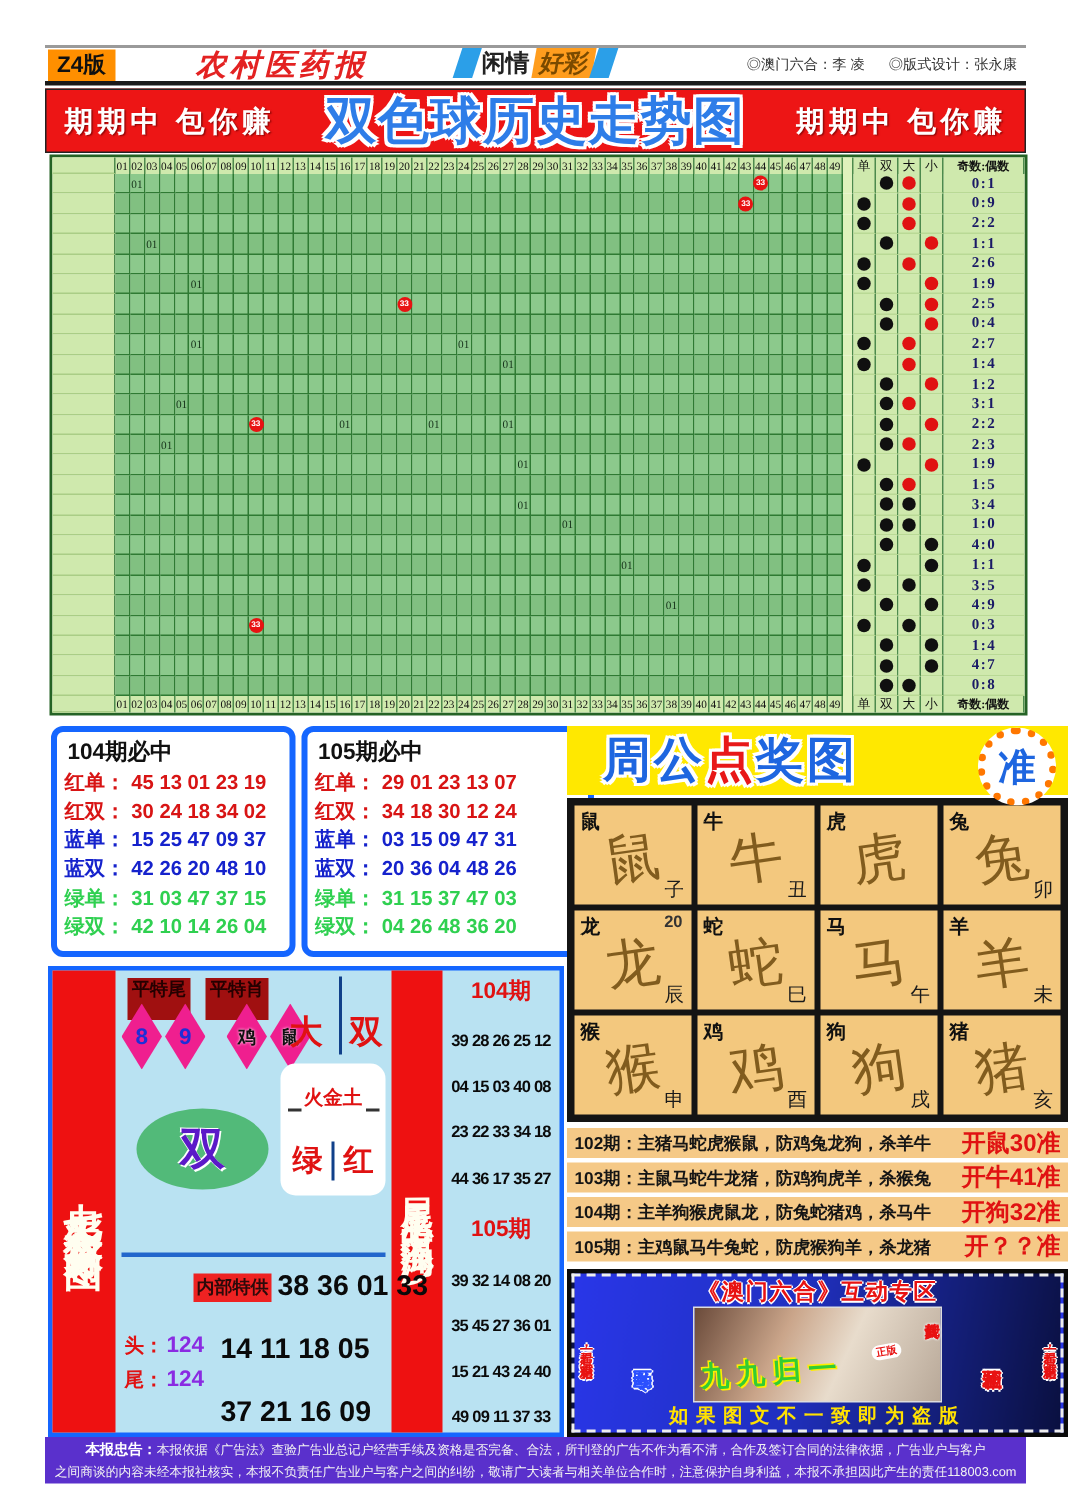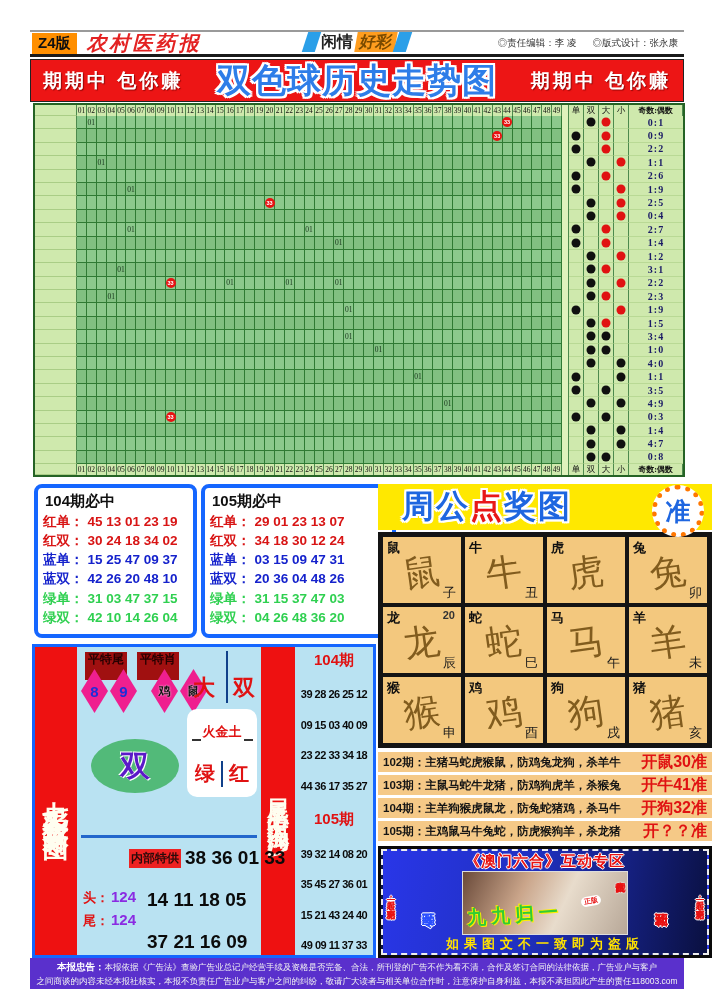--- a/index.html
+++ b/index.html
@@ -1,21 +1,21 @@
 <!DOCTYPE html>
 <html><head>
 <meta charset="utf-8">
 <style>
   html,body{margin:0;padding:0;}
   body{width:714px;height:1008px;background:#ffffff;font-family:"Liberation Sans",sans-serif;position:relative;overflow:hidden;}
   .abs{position:absolute;}
 
   
   #hdr{left:30px;top:30px;width:654px;height:27px;background:#fff;border-top:2px solid #9a9a9a;
-       border-bottom:3px solid #1a1a1a;box-sizing:border-box;display:flex;align-items:center;}
+       border-bottom:3px solid #1a1a1a;box-sizing:border-box;display:flex;align-items:center;gap:44px;}
   .z4{background:#ff8f00;font-weight:900;font-size:15px;color:#101010;padding:1px 6px;margin-left:2px;}
   .paper{color:#e32222;font-size:20px;font-weight:900;margin-left:10px;letter-spacing:3px;
          font-family:"Liberation Serif",serif;font-style:italic;}
   .col-badge{position:absolute;left:50%;top:0;bottom:2px;transform:translateX(-50%);display:flex;align-items:stretch;}
   .slash{width:13px;background:#2b9fe8;transform:skewX(-18deg);}
   .xq{font-size:16px;font-weight:700;color:#222;background:#fff;padding:0 3px;display:flex;align-items:center;font-family:"Liberation Serif",serif;}
   .hc{font-size:16px;font-weight:900;color:#7a4a00;background:#ff9d1e;padding:0 4px;display:flex;align-items:center;transform:skewX(-10deg);}
   .credits{margin-left:auto;display:flex;gap:16px;font-size:9.5px;color:#333;padding-right:6px;}
 
   
@@ -149,21 +149,21 @@
 <div id="hdr" class="abs">
   <span class="z4">Z4版</span>
   <span class="paper">农村医药报</span>
   <span class="col-badge">
     <span class="slash"></span>
     <span class="xq">闲情</span>
     <span class="hc">好彩</span>
     <span class="slash"></span>
   </span>
   <span class="credits">
-    <span>◎责任编辑：李 凌</span>
+    <span>◎澳门六合：李 凌</span>
     <span>◎版式设计：张永康</span>
   </span>
 </div>
 
 <div id="banner" class="abs">
   <span class="b-side">期期中 包你赚</span>
   <span class="b-title">双色球历史走势图</span>
   <span class="b-side">期期中 包你赚</span>
 </div>
 
@@ -2140,21 +2140,21 @@
     </div>
     <div class="big-nums mid-nums">14 11 18 05</div>
     <div class="big-nums bot-nums">37 21 16 09</div>
   </div>
   <div class="ww-bar">
     <span class="vtext">尾尾必中大浪淘沙</span>
   </div>
   <div class="ww-col">
       <div class="ww-title">104期</div>
       <div class="ww-row">39 28 26 25 12</div>
-      <div class="ww-row">09 15 03 40 09</div>
+      <div class="ww-row">04 15 03 40 08</div>
       <div class="ww-row">23 22 33 34 18</div>
       <div class="ww-row">44 36 17 35 27</div>
       <div class="ww-title">105期</div>
       <div class="ww-row">39 32 14 08 20</div>
       <div class="ww-row">35 45 27 36 01</div>
       <div class="ww-row">15 21 43 24 40</div>
       <div class="ww-row">49 09 11 37 33</div>
     </div>
 </div>
 

